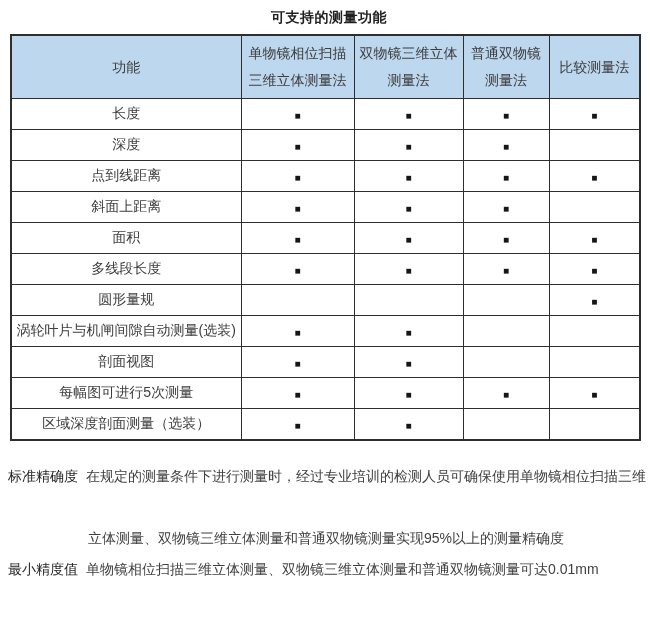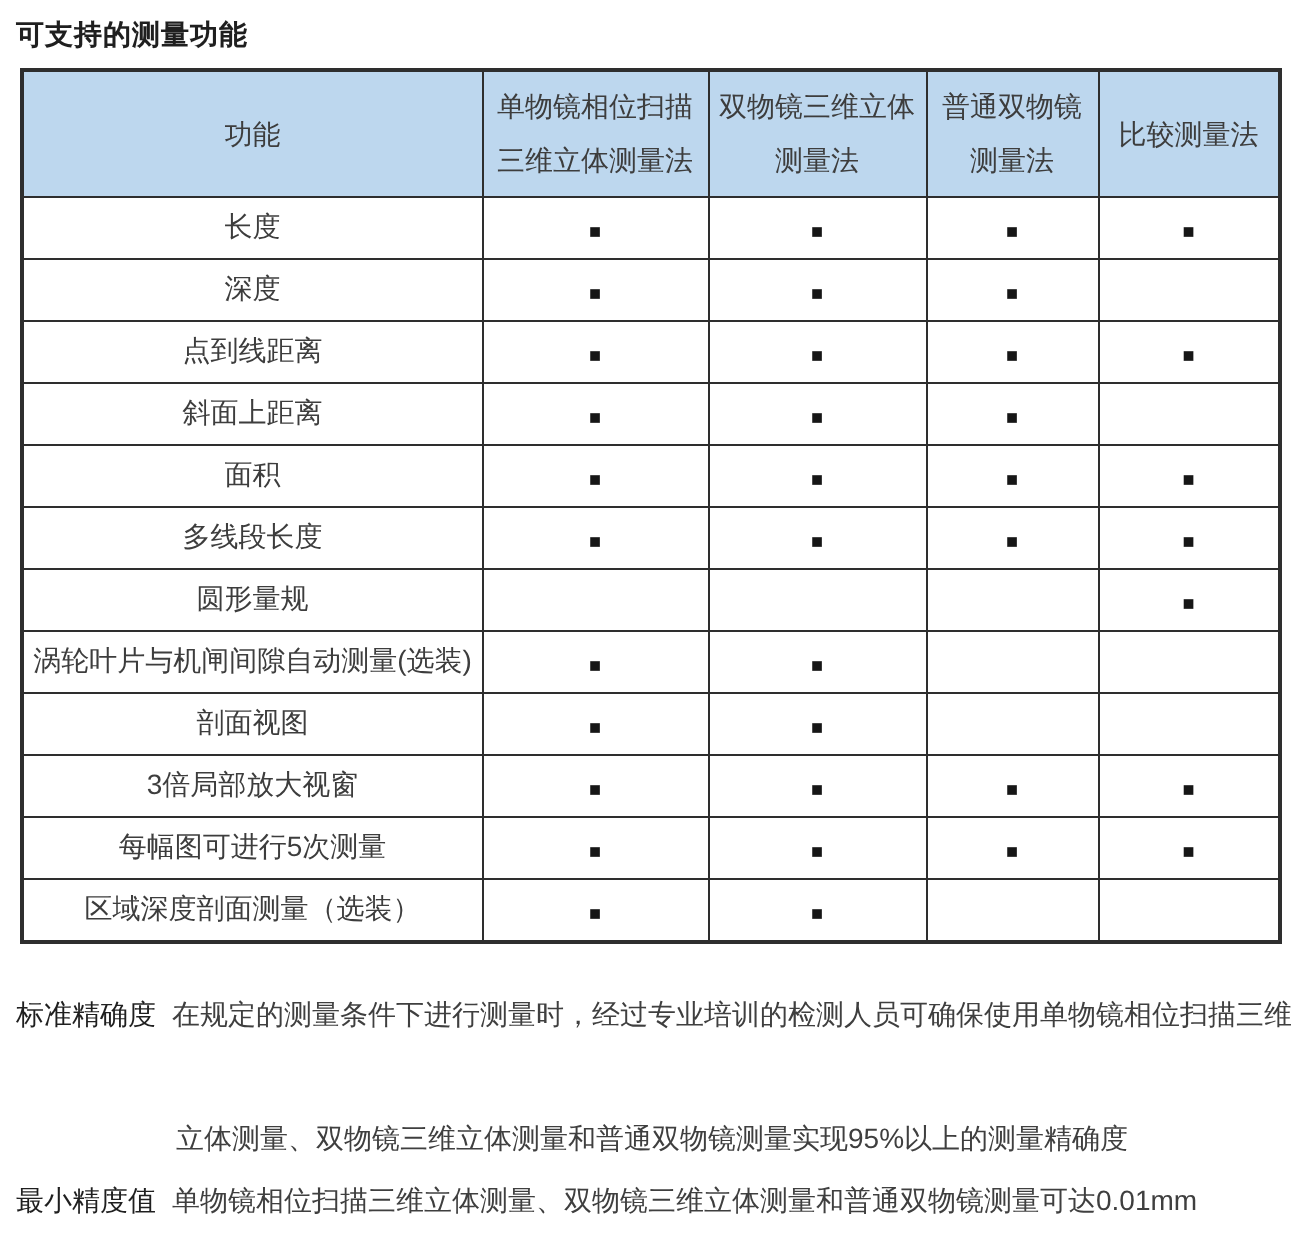--- a/index.html
+++ b/index.html
@@ -3,21 +3,21 @@
 <meta charset="utf-8">
 <style>
   html,body{margin:0;padding:0;background:#ffffff;}
   body{
     width:650px;height:622px;overflow:hidden;
     font-family:"Liberation Sans","DejaVu Sans",sans-serif;
     color:#3f3f3f;
   }
   .page-title{
     font-size:14px;font-weight:bold;color:#1f1f1f;
-    margin:9px 0 7px 8px;letter-spacing:0.5px;
+    margin:9px 0 7px 8px;letter-spacing:0.5px;text-align:center;
   }
   table.spec{
     border-collapse:collapse;table-layout:fixed;
     margin-left:10px;width:629px;
     border:2px solid #2e2e2e;
   }
   table.spec th, table.spec td{
     border:1px solid #2e2e2e;
     text-align:center;vertical-align:middle;
     font-size:14px;font-weight:normal;color:#3d3d3d;
@@ -113,27 +113,20 @@
         <td></td>
       </tr>
       <tr>
         <td>剖面视图</td>
         <td><span class="mark">■</span></td>
         <td><span class="mark">■</span></td>
         <td></td>
         <td></td>
       </tr>
       <tr>
-        <td>3倍局部放大视窗</td>
-        <td><span class="mark">■</span></td>
-        <td><span class="mark">■</span></td>
-        <td><span class="mark">■</span></td>
-        <td><span class="mark">■</span></td>
-      </tr>
-      <tr>
         <td>每幅图可进行5次测量</td>
         <td><span class="mark">■</span></td>
         <td><span class="mark">■</span></td>
         <td><span class="mark">■</span></td>
         <td><span class="mark">■</span></td>
       </tr>
       <tr>
         <td>区域深度剖面测量（选装）</td>
         <td><span class="mark">■</span></td>
         <td><span class="mark">■</span></td>

